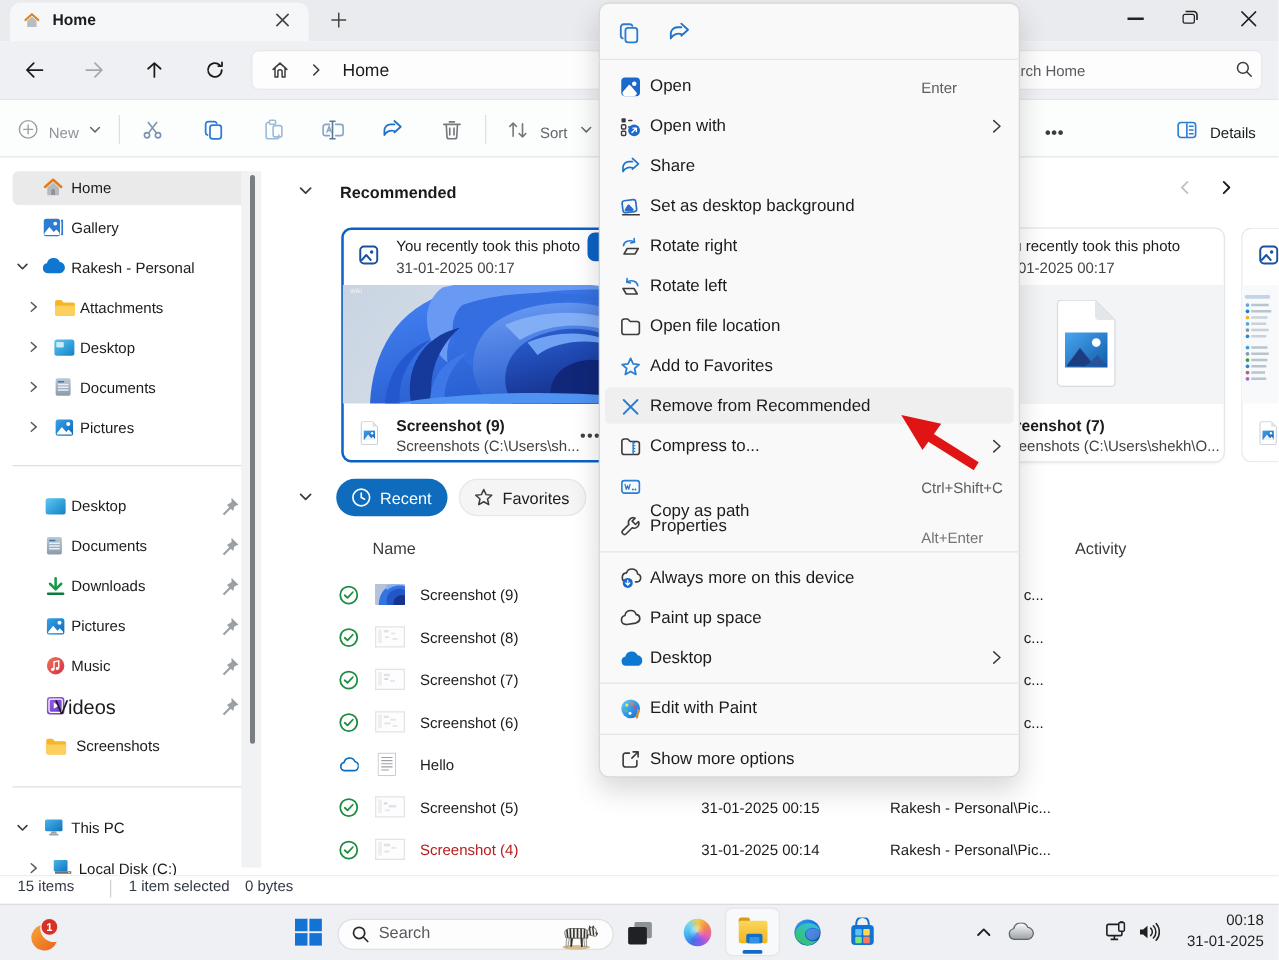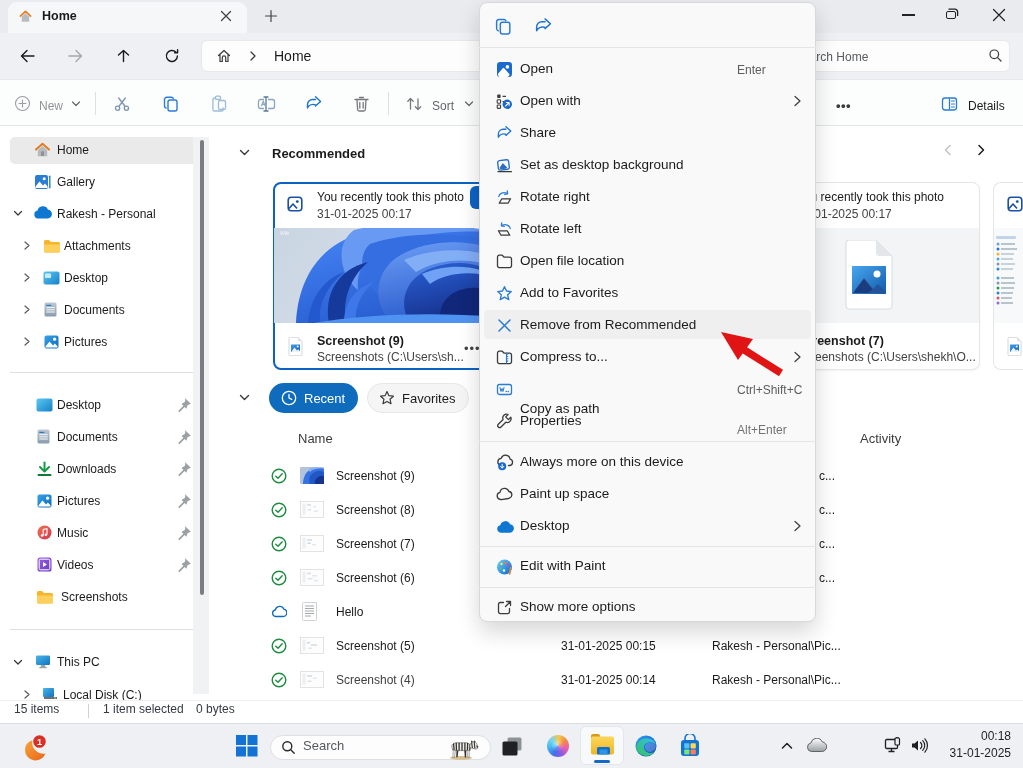--- a/index.html
+++ b/index.html
@@ -356,21 +356,21 @@
       <defs>
         <linearGradient id="vid1" x1="0" y1="0" x2="1" y2="1">
           <stop offset="0" stop-color="#9a63e8"></stop>
           <stop offset="1" stop-color="#6a34bd"></stop>
         </linearGradient>
       </defs>
       <rect x="2.2" y="2.2" width="10.6" height="10.6" rx="1.4" fill="none" stroke="#fff" stroke-width="1"></rect>
       <path d="M6 5 L10 7.5 L6 10 Z" fill="#fff"></path>
     </svg>
 </div>
-<div class="abs" style="left:57px;top:558px;font-size:12px;color:#1b1b1b;">Videos</div>
+<div class="abs" style="left:44px;top:558px;font-size:16px;color:#1b1b1b;">Videos</div>
 
 <div class="abs" style="left:36px;top:590px;">
 <svg width="17" height="14" viewBox="0 0 17 14">
       <path d="M1 2.5 a1.5 1.5 0 0 1 1.5 -1.5 L6 1 L8 3 L15.5 3 a1.5 1.5 0 0 1 1.5 1.5 L17 12 a1.5 1.5 0 0 1 -1.5 1.5 L2.5 13.5 A1.5 1.5 0 0 1 1 12 Z" fill="#f7b52c"></path>
       <path d="M1 5.5 L17 5.5 L17 12 a1.5 1.5 0 0 1 -1.5 1.5 L2.5 13.5 A1.5 1.5 0 0 1 1 12 Z" fill="#fdd05e"></path>
     </svg>
 </div>
 <div class="abs" style="left:61px;top:590px;font-size:12px;color:#1b1b1b;">Screenshots</div>
 
 <div class="abs" style="left:10px;top:629px;width:185px;height:1px;background:#dddfe1;"></div>
@@ -710,21 +710,21 @@
       <rect x="6.5" y="8.5" width="4" height="1.5" fill="#dfe3e8"></rect>
     </svg>
 </div>
 
 <div class="abs" style="left:336px;top:469px;font-size:12px;color:#1b1b1b;">Screenshot (9)</div>
 <div class="abs" style="left:336px;top:503px;font-size:12px;color:#1b1b1b;">Screenshot (8)</div>
 <div class="abs" style="left:336px;top:537px;font-size:12px;color:#1b1b1b;">Screenshot (7)</div>
 <div class="abs" style="left:336px;top:571px;font-size:12px;color:#1b1b1b;">Screenshot (6)</div>
 <div class="abs" style="left:336px;top:605px;font-size:12px;color:#1b1b1b;">Hello</div>
 <div class="abs" style="left:336px;top:639px;font-size:12px;color:#1b1b1b;">Screenshot (5)</div>
-<div class="abs" style="left:336px;top:673px;font-size:12px;color:#404040;">Screenshot (4)</div>
+<div class="abs" style="left:336px;top:673px;font-size:12px;color:#b91c1c;">Screenshot (4)</div>
 
 <div class="abs" style="left:819px;top:469px;font-size:12px;color:#1b1b1b;">c...</div>
 <div class="abs" style="left:819px;top:503px;font-size:12px;color:#1b1b1b;">c...</div>
 <div class="abs" style="left:819px;top:537px;font-size:12px;color:#1b1b1b;">c...</div>
 <div class="abs" style="left:819px;top:571px;font-size:12px;color:#1b1b1b;">c...</div>
 
 <div class="abs" style="left:561px;top:639px;font-size:12px;color:#1b1b1b;">31-01-2025 00:15</div>
 <div class="abs" style="left:561px;top:673px;font-size:12px;color:#1b1b1b;">31-01-2025 00:14</div>
 <div class="abs" style="left:712px;top:639px;font-size:12px;color:#1b1b1b;">Rakesh - Personal\Pic...</div>
 <div class="abs" style="left:712px;top:673px;font-size:12px;color:#1b1b1b;">Rakesh - Personal\Pic...</div>

